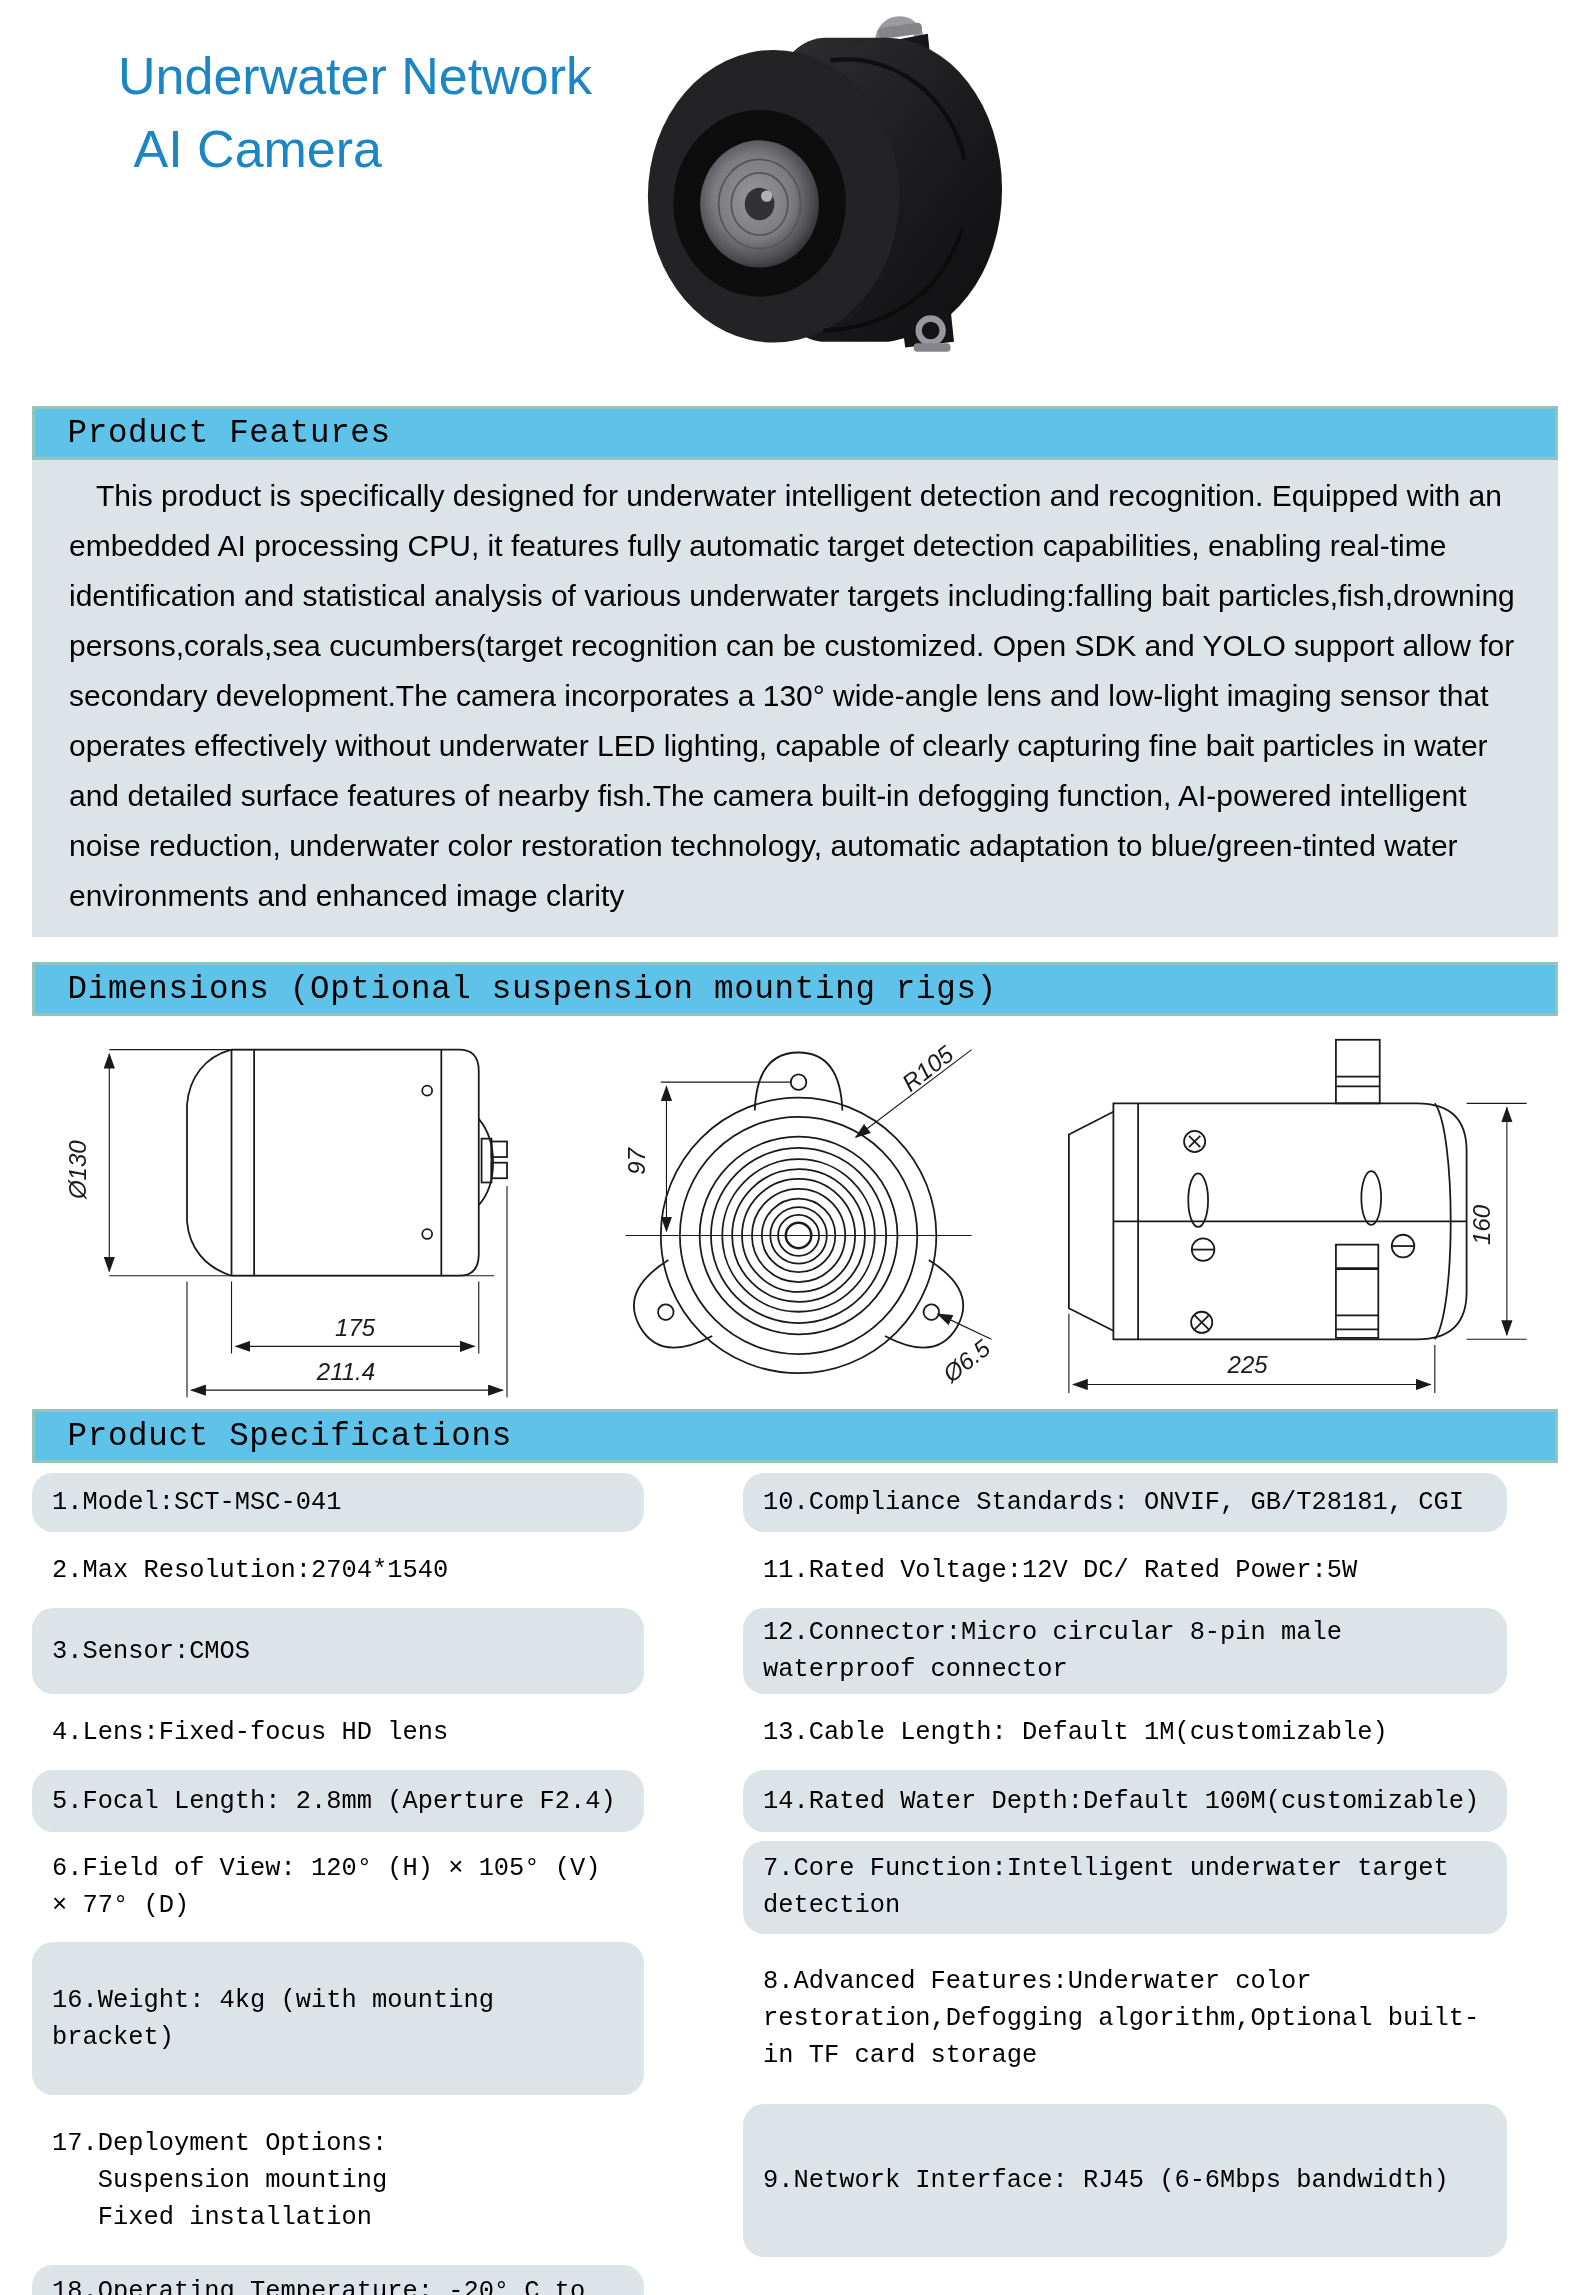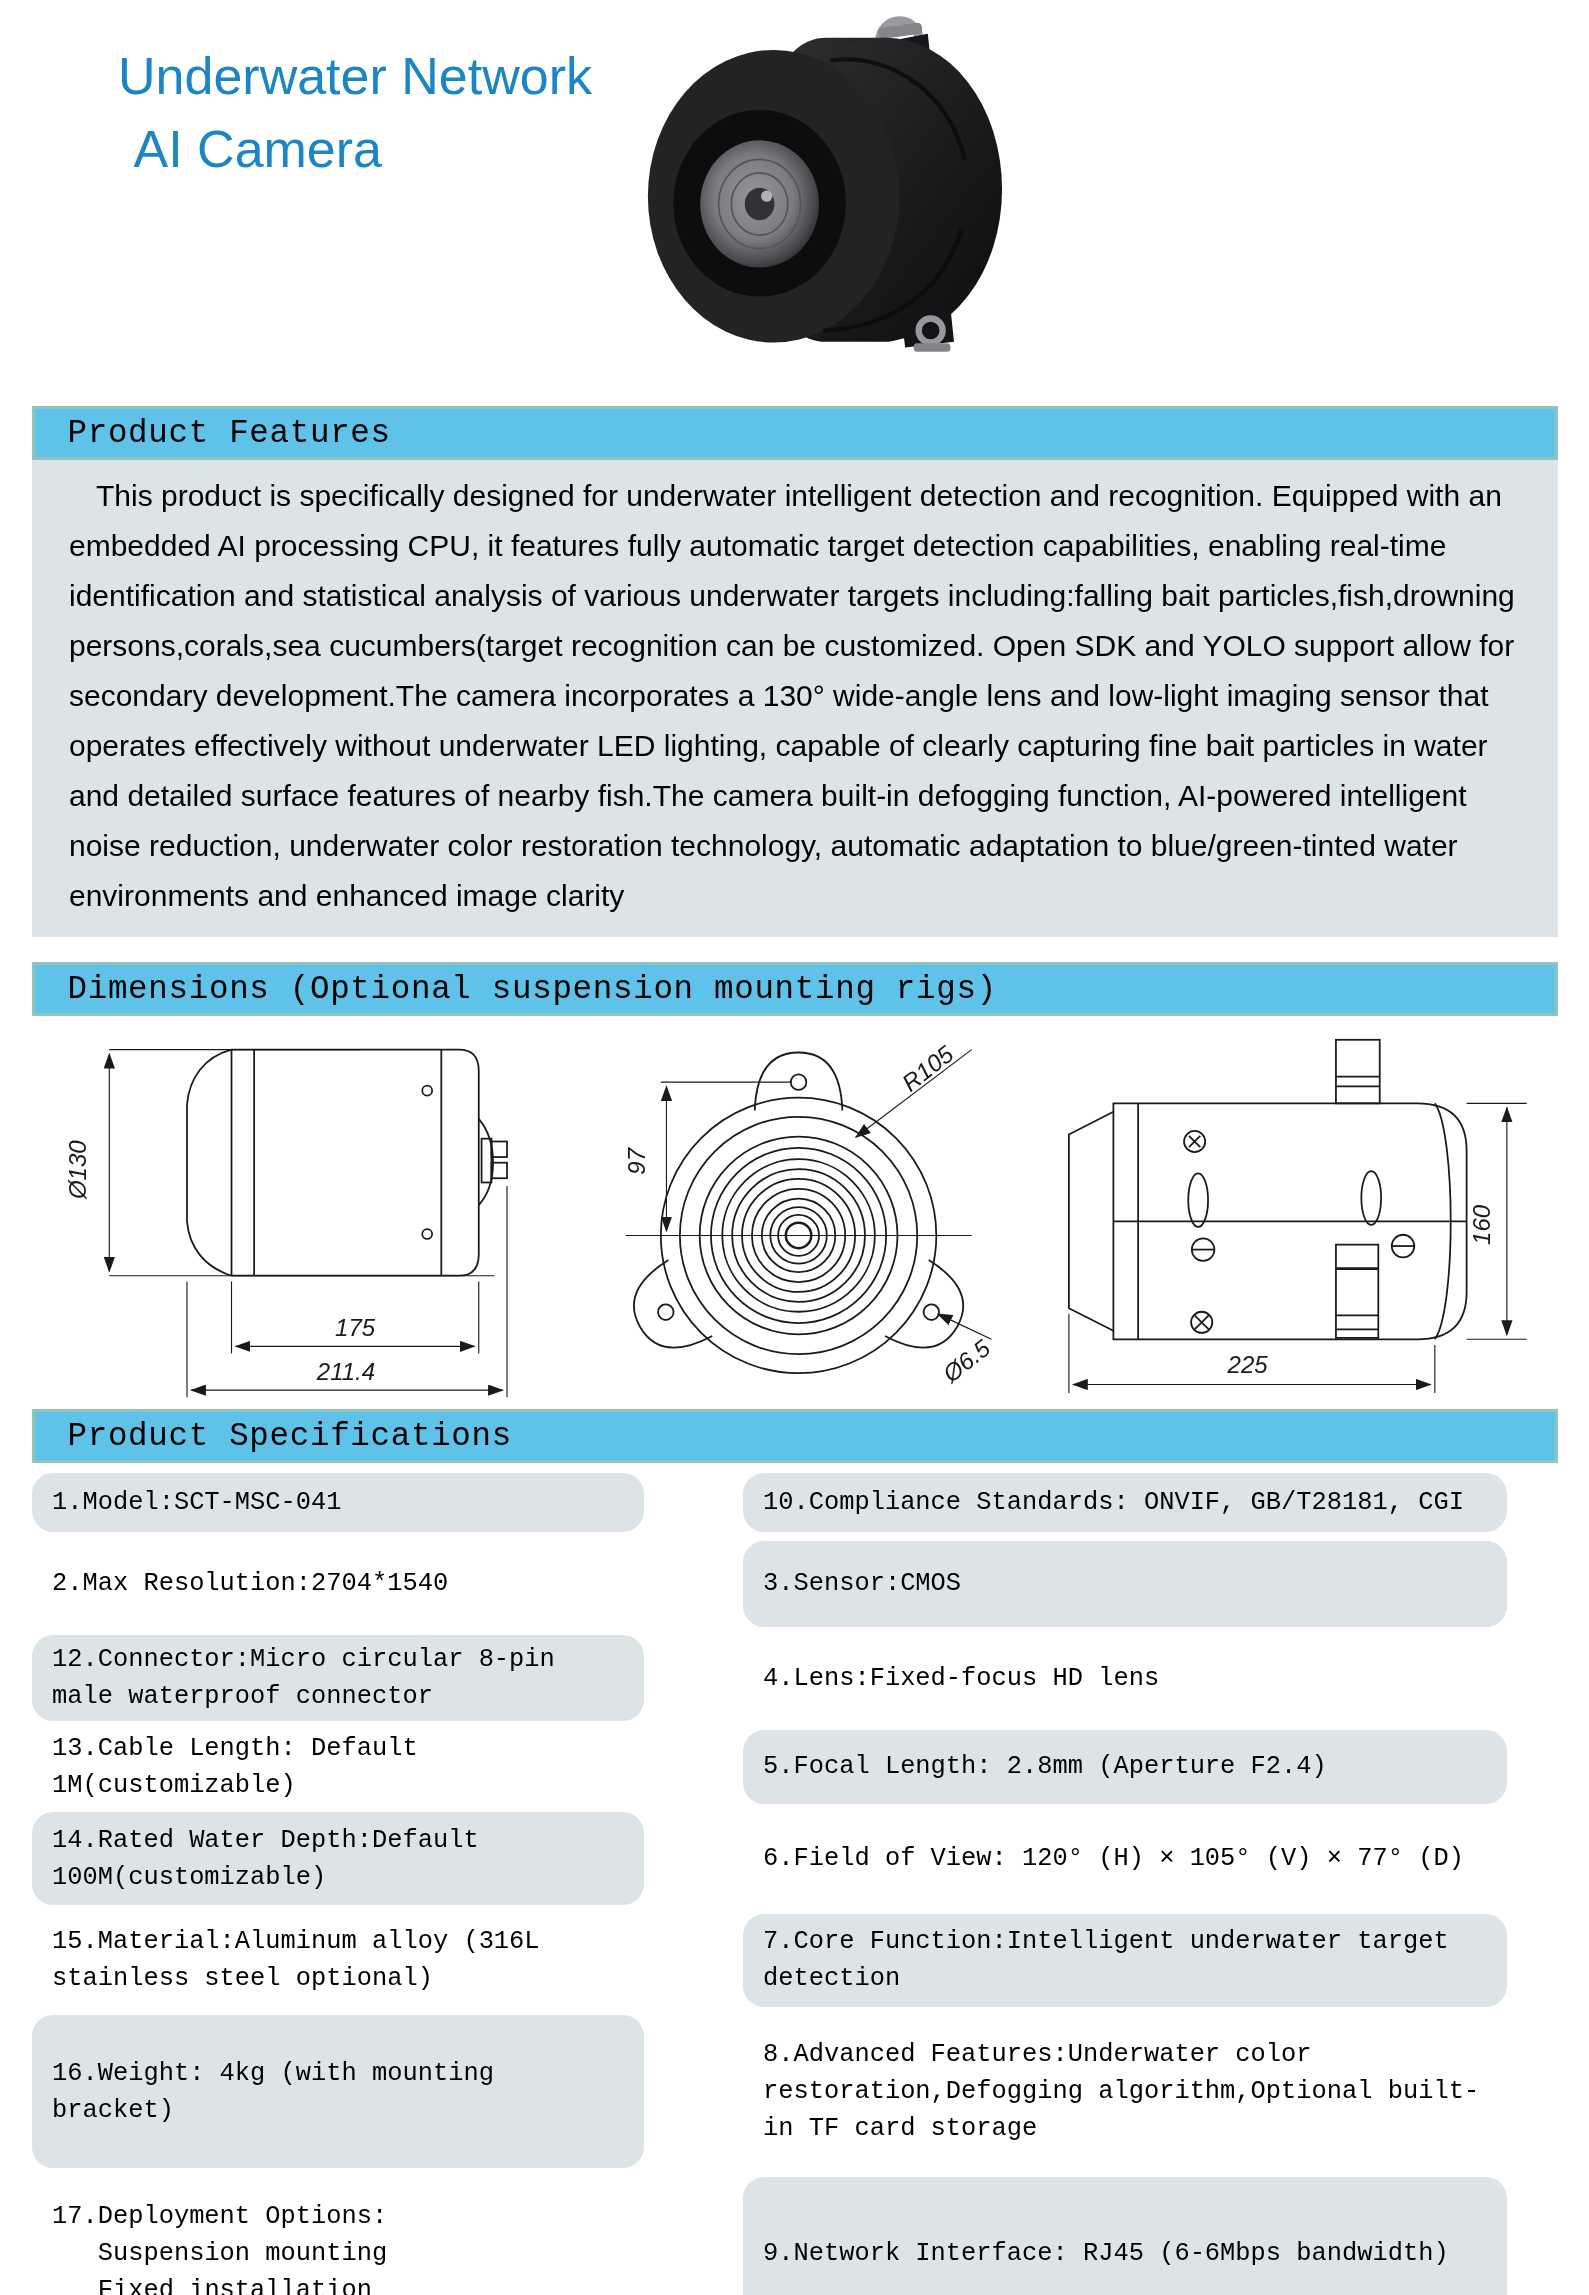--- a/index.html
+++ b/index.html
@@ -230,32 +230,32 @@
 
   <div class="bar specs">
     <span>Product Specifications</span>
   </div>
 
   <div class="grid">
     <div class="cell alt mh84"><span>1.Model:SCT-MSC-041</span></div>
     <div class="cell alt mh84"><span>10.Compliance Standards: ONVIF, GB/T28181, CGI</span></div>
 
     <div class="cell mh84"><span>2.Max Resolution:2704*1540</span></div>
+    <div class="cell mh84"><span>11.Rated Voltage:12V DC/ Rated Power:5W</span></div>
 
     <div class="cell alt mh122"><span>3.Sensor:CMOS</span></div>
     <div class="cell alt mh122"><span>12.Connector:Micro circular 8-pin male waterproof connector</span></div>
 
     <div class="cell mh84"><span>4.Lens:Fixed-focus HD lens</span></div>
     <div class="cell mh84"><span>13.Cable Length: Default 1M(customizable)</span></div>
 
     <div class="cell alt mh88"><span>5.Focal Length: 2.8mm (Aperture F2.4)</span></div>
     <div class="cell alt mh88"><span>14.Rated Water Depth:Default 100M(customizable)</span></div>
 
     <div class="cell mh132"><span>6.Field of View: 120° (H) × 105° (V) × 77° (D)</span></div>
-    <div class="cell mh132"><span>15.Material:Aluminum alloy (316L stainless steel optional)</span></div>
 
     <div class="cell alt mh126"><span>7.Core Function:Intelligent underwater target detection</span></div>
     <div class="cell alt mh126"><span>16.Weight: 4kg (with mounting bracket)</span></div>
 
     <div class="cell mh216"><span>8.Advanced Features:Underwater color restoration,Defogging algorithm,Optional built-in TF card storage</span></div>
     <div class="cell mh216"><span>17.Deployment Options:
    Suspension mounting
    Fixed installation</span></div>
 
     <div class="cell alt mh126"><span>9.Network Interface: RJ45 (6-6Mbps bandwidth)</span></div>

